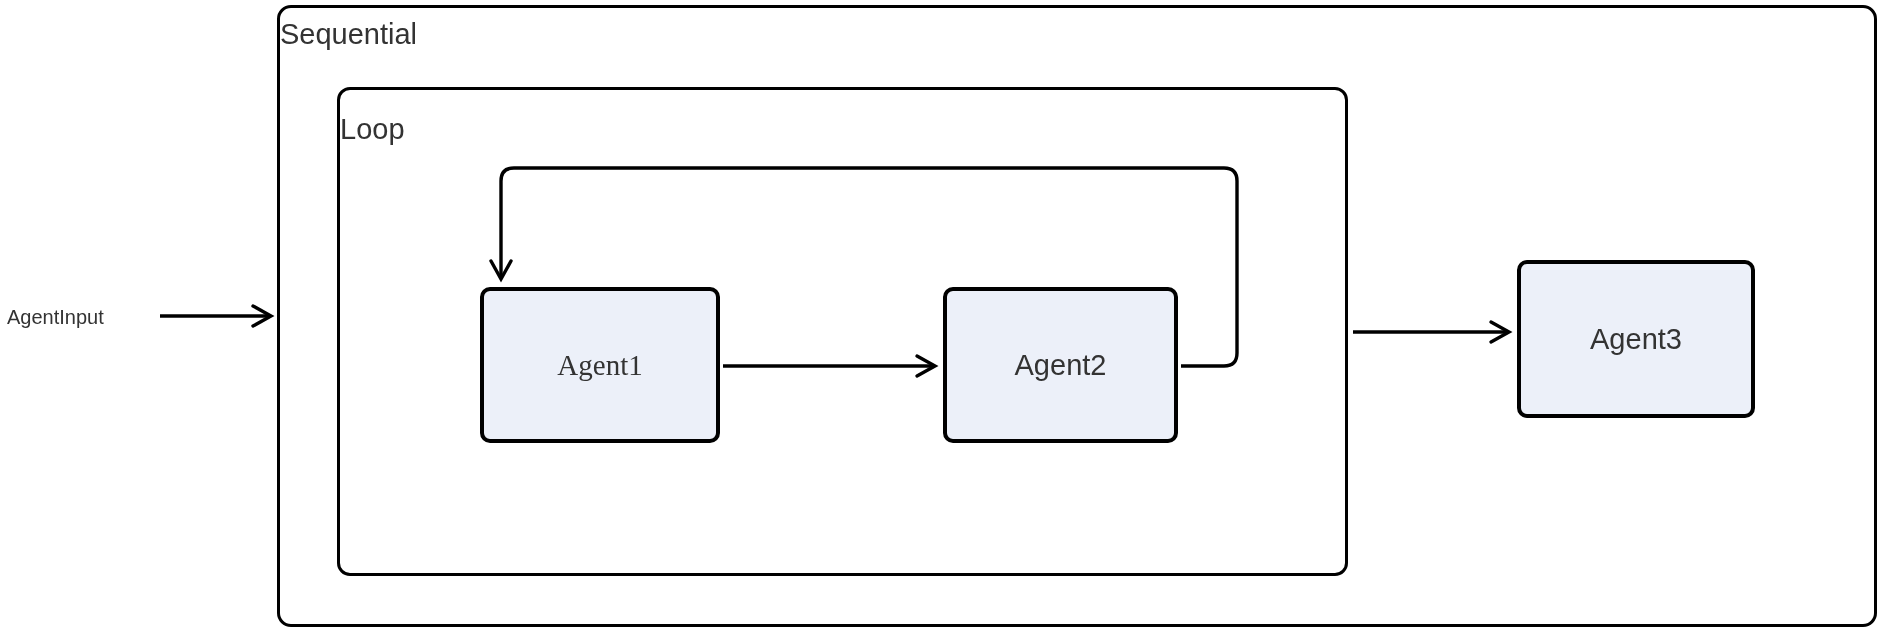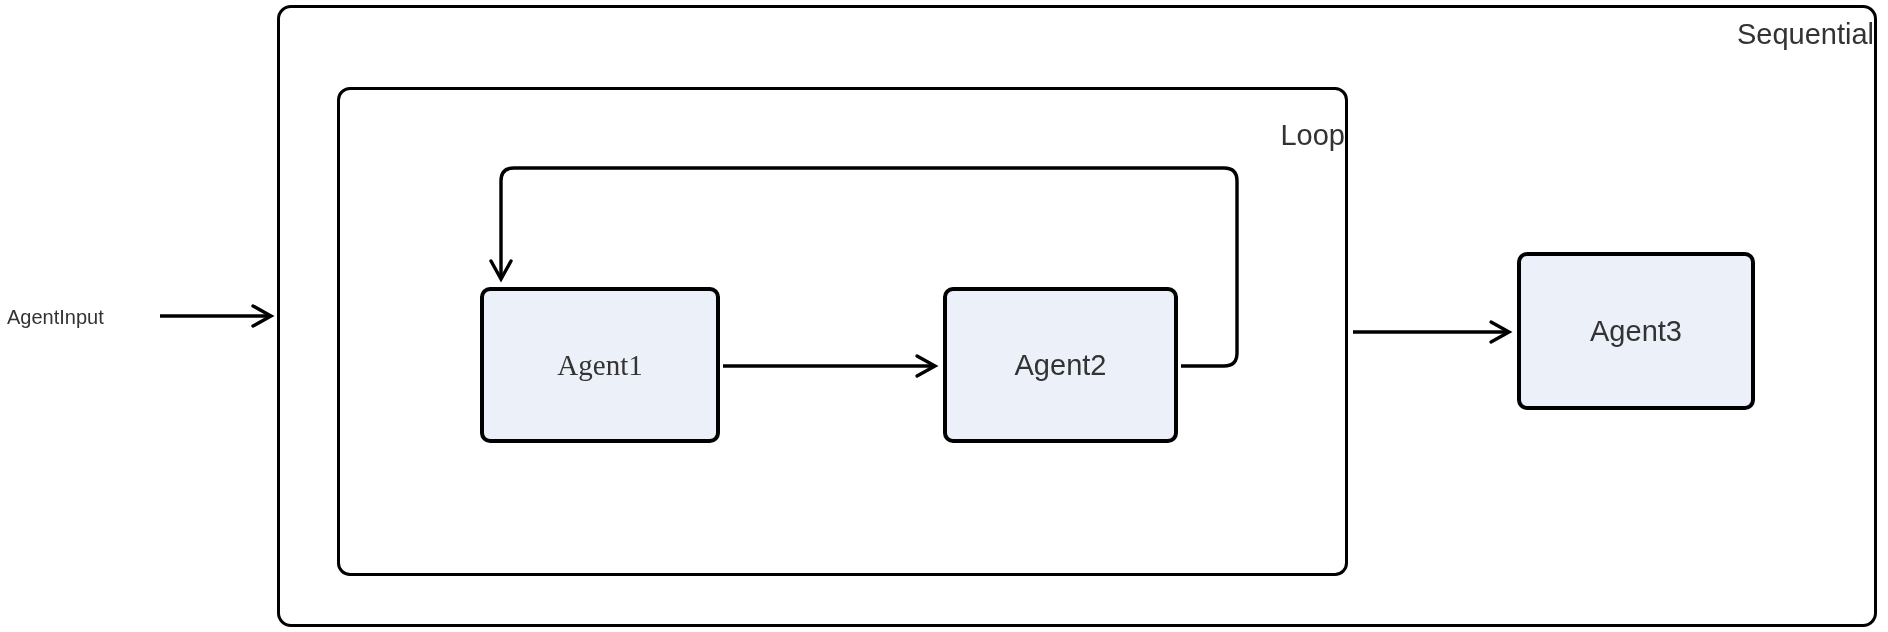--- a/index.html
+++ b/index.html
@@ -19,40 +19,40 @@
   }
   .container-box{
     position:absolute;
     border:3px solid var(--stroke);
     border-radius:14px;
     background:transparent;
     box-sizing:border-box;
   }
   .container-box .container-label{
     width:100%;
-    text-align:right;
+    text-align:left;
     font-size:29px;
     color:var(--text);
   }
   .seq{left:277px;top:5px;width:1600px;height:622px;}
   .seq .container-label{padding-top:10px;}
   .loop{left:337px;top:87px;width:1011px;height:489px;border-radius:13px;}
-  .loop .container-label{padding-top:29px;}
+  .loop .container-label{padding-top:23px;}
   .node{
     position:absolute;
     background:var(--node-fill);
     border:4px solid var(--stroke);
     border-radius:10px;
     box-sizing:border-box;
     display:flex;align-items:center;justify-content:center;
     font-size:29px;color:var(--text);
   }
   .agent1{left:480px;top:287px;width:240px;height:156px;font-family:Liberation Serif, serif;}
   .agent2{left:943px;top:287px;width:235px;height:156px;}
-  .agent3{left:1517px;top:252px;width:238px;height:158px;}
+  .agent3{left:1517px;top:260px;width:238px;height:158px;}
   .input-label{
     position:absolute;
     left:7px;top:299px;
     font-size:20px;line-height:36px;
     color:var(--text);
     white-space:nowrap;
   }
   svg.edges{
     position:absolute;left:0;top:0;
     width:1888px;height:632px;

